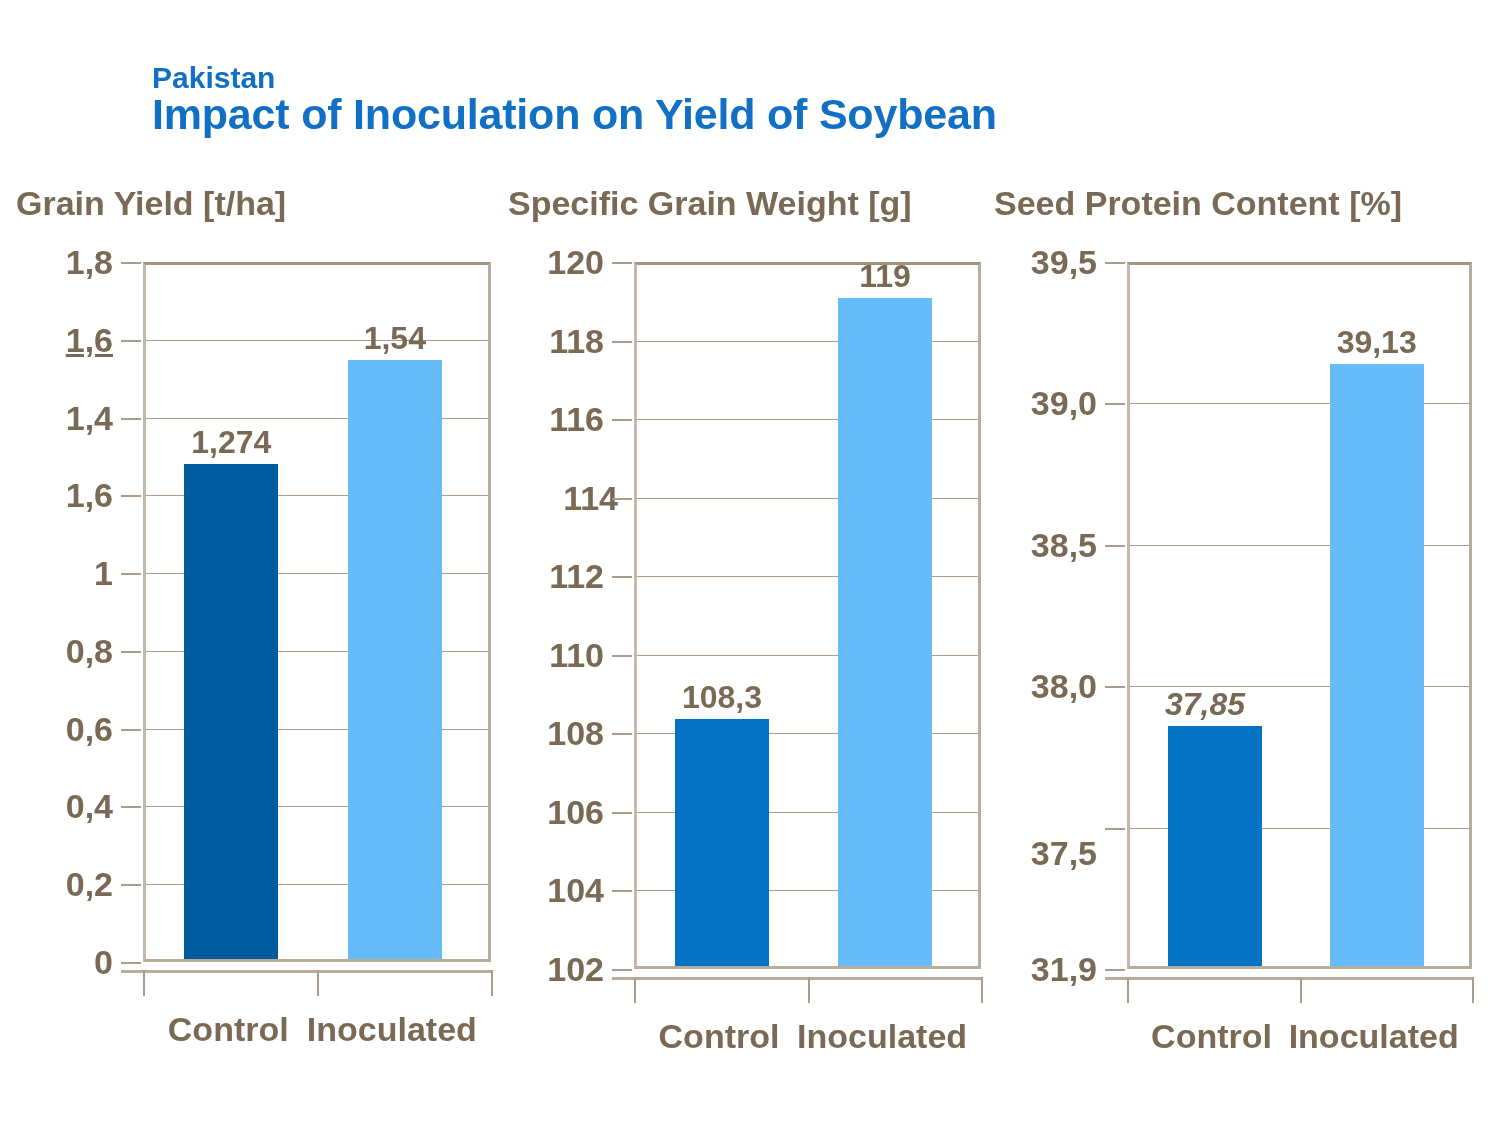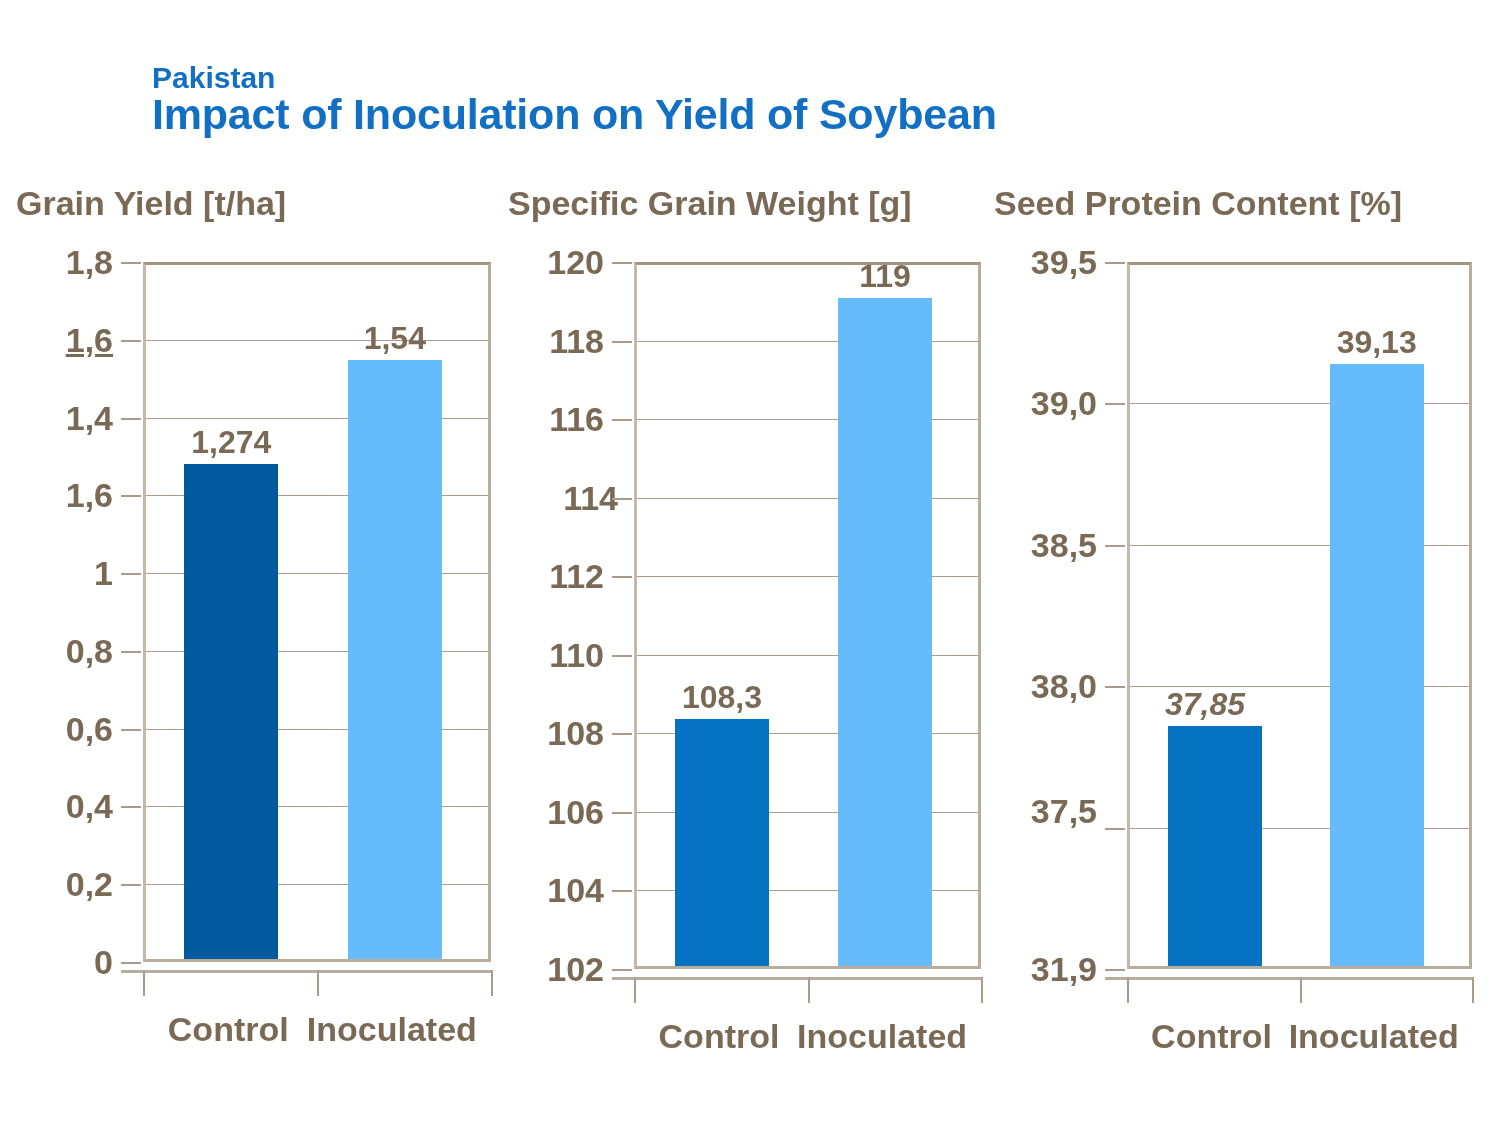--- a/index.html
+++ b/index.html
@@ -263,21 +263,21 @@
     <div class="chart-area chart-3" id="chart-area-2">
         <div class="y-axis" style="width: 130px;">
           <div class="y-label" style="top: 4px; right: 23px;">39,5</div>
           <div class="y-tick" style="top: 4px; left: 115px; width: 20px;"></div>
           <div class="y-label" style="top: 145.4px; right: 23px;">39,0</div>
           <div class="y-tick" style="top: 145.4px; left: 115px; width: 20px;"></div>
           <div class="y-label" style="top: 286.8px; right: 23px;">38,5</div>
           <div class="y-tick" style="top: 286.8px; left: 115px; width: 20px;"></div>
           <div class="y-label" style="top: 428.2px; right: 23px;">38,0</div>
           <div class="y-tick" style="top: 428.2px; left: 115px; width: 20px;"></div>
-          <div class="y-label" style="top: 553px; right: 23px;">37,5</div>
+          <div class="y-label" style="top: 595px; right: 23px;">37,5</div>
           <div class="y-tick" style="top: 569.6px; left: 115px; width: 20px;"></div>
           <div class="y-label" style="top: 711px; right: 23px;">31,9</div>
           <div class="y-tick" style="top: 711px; left: 115px; width: 20px;"></div>
         </div>
         <div class="plot" style="left: 137px; top: 4px; width: 345px; height: 707px;">
           <div class="gridline" style="top: 138.4px;"></div>
           <div class="gridline" style="top: 279.8px;"></div>
           <div class="gridline" style="top: 421.2px;"></div>
           <div class="gridline" style="top: 562.6px;"></div>
           <div class="bar" style="left: 37.525px; width: 94px; height: 240.38px; background: rgb(5, 114, 196);"></div>

